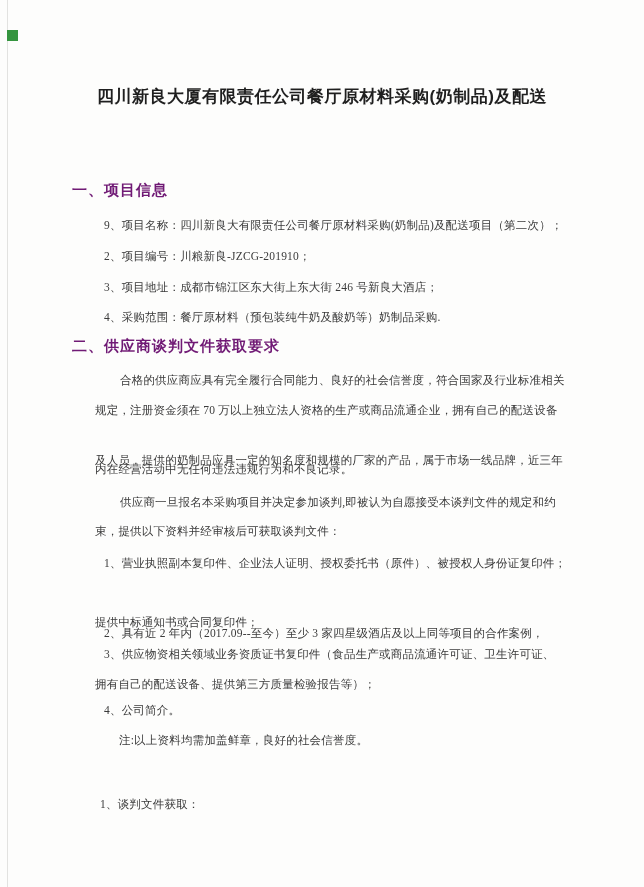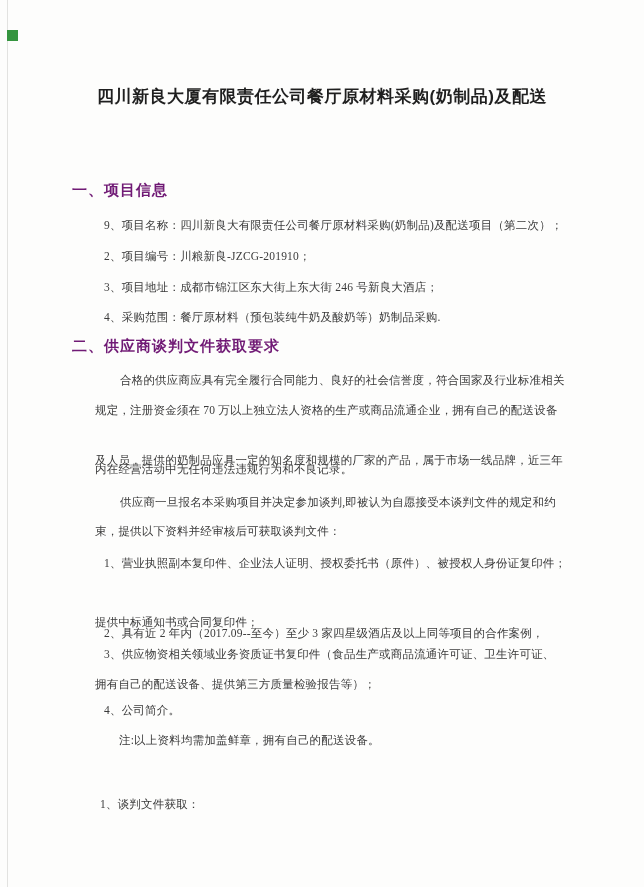--- a/index.html
+++ b/index.html
@@ -93,17 +93,17 @@
 
   <div class="line x-indent" style="top: 494px;">供应商一旦报名本采购项目并决定参加谈判,即被认为自愿接受本谈判文件的规定和约</div>
   <div class="line x-body" style="top: 523px;">束，提供以下资料并经审核后可获取谈判文件：</div>
 
   <div class="line x-item" style="top: 555px;">1、营业执照副本复印件、企业法人证明、授权委托书（原件）、被授权人身份证复印件；</div>
   <div class="line x-item" style="top: 585px; margin-top: 40px;">2、具有近 2 年内（2017.09--至今）至少 3 家四星级酒店及以上同等项目的合作案例，</div>
   <div class="line x-body" style="top: 614px;">提供中标通知书或合同复印件；</div>
   <div class="line x-item" style="top: 646px;">3、供应物资相关领域业务资质证书复印件（食品生产或商品流通许可证、卫生许可证、</div>
   <div class="line x-body" style="top: 676px;">拥有自己的配送设备、提供第三方质量检验报告等）；</div>
   <div class="line x-item" style="top: 702px;">4、公司简介。</div>
-  <div class="line x-note" style="top: 732px;">注:以上资料均需加盖鲜章，拥有自己的配送设备。</div>
+  <div class="line x-note" style="top: 732px;">注:以上资料均需加盖鲜章，良好的社会信誉度。</div>
 
   <div class="line x-s3item" style="top: 796px;">1、谈判文件获取：</div>
 
 </div>
 
 </body></html>

